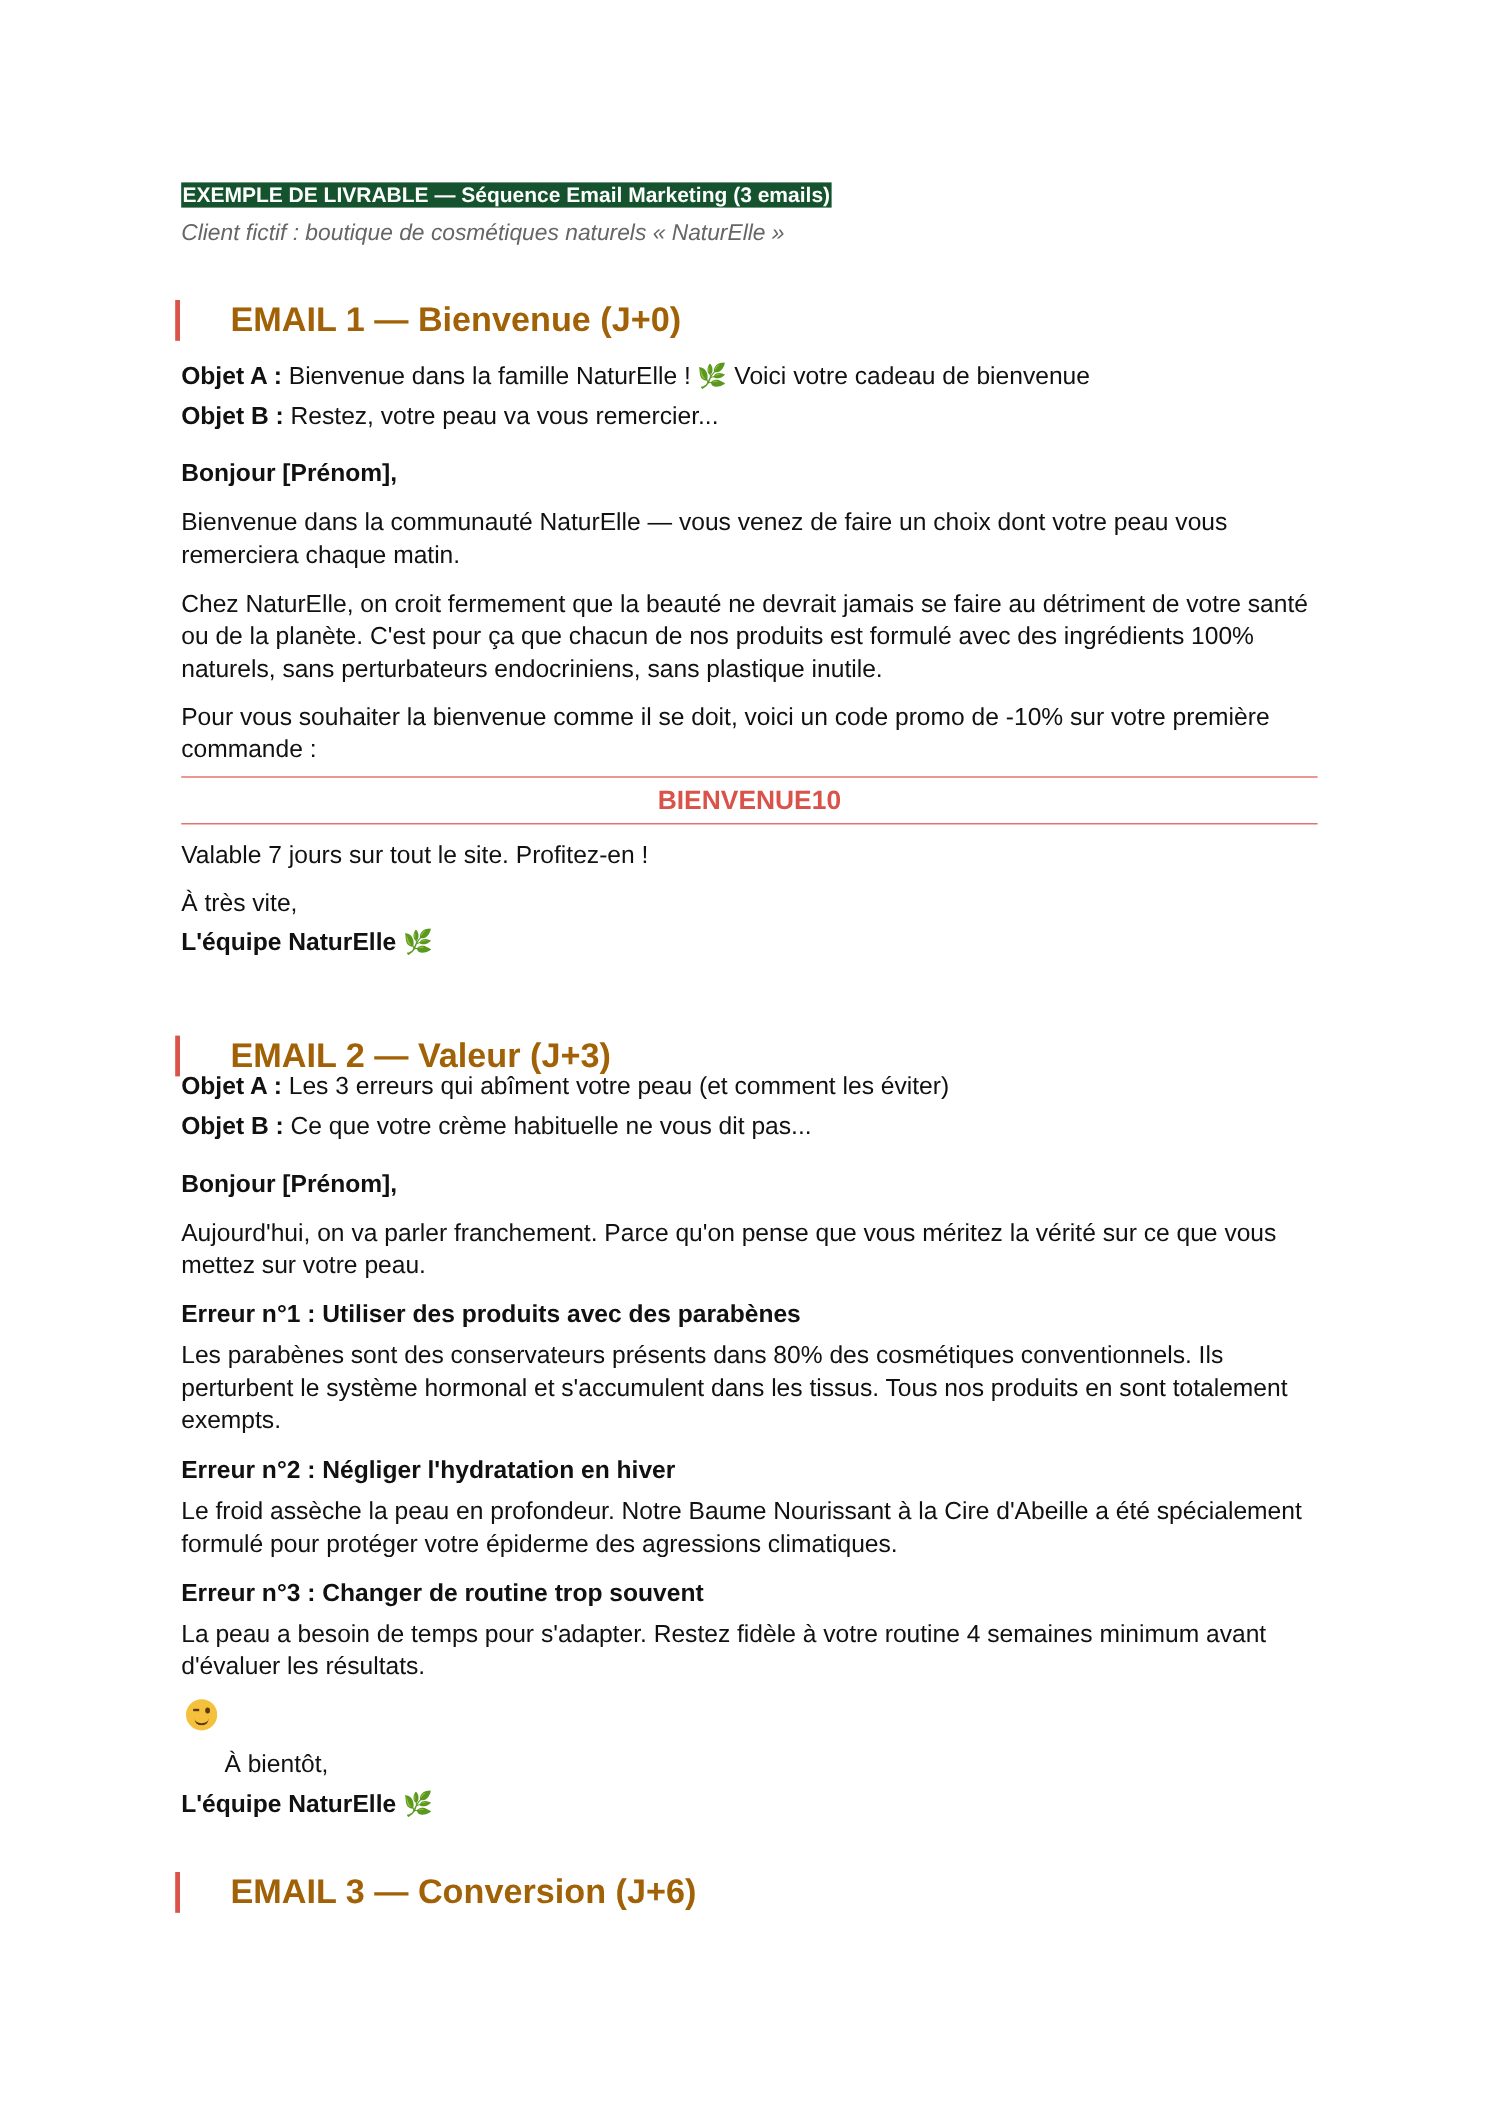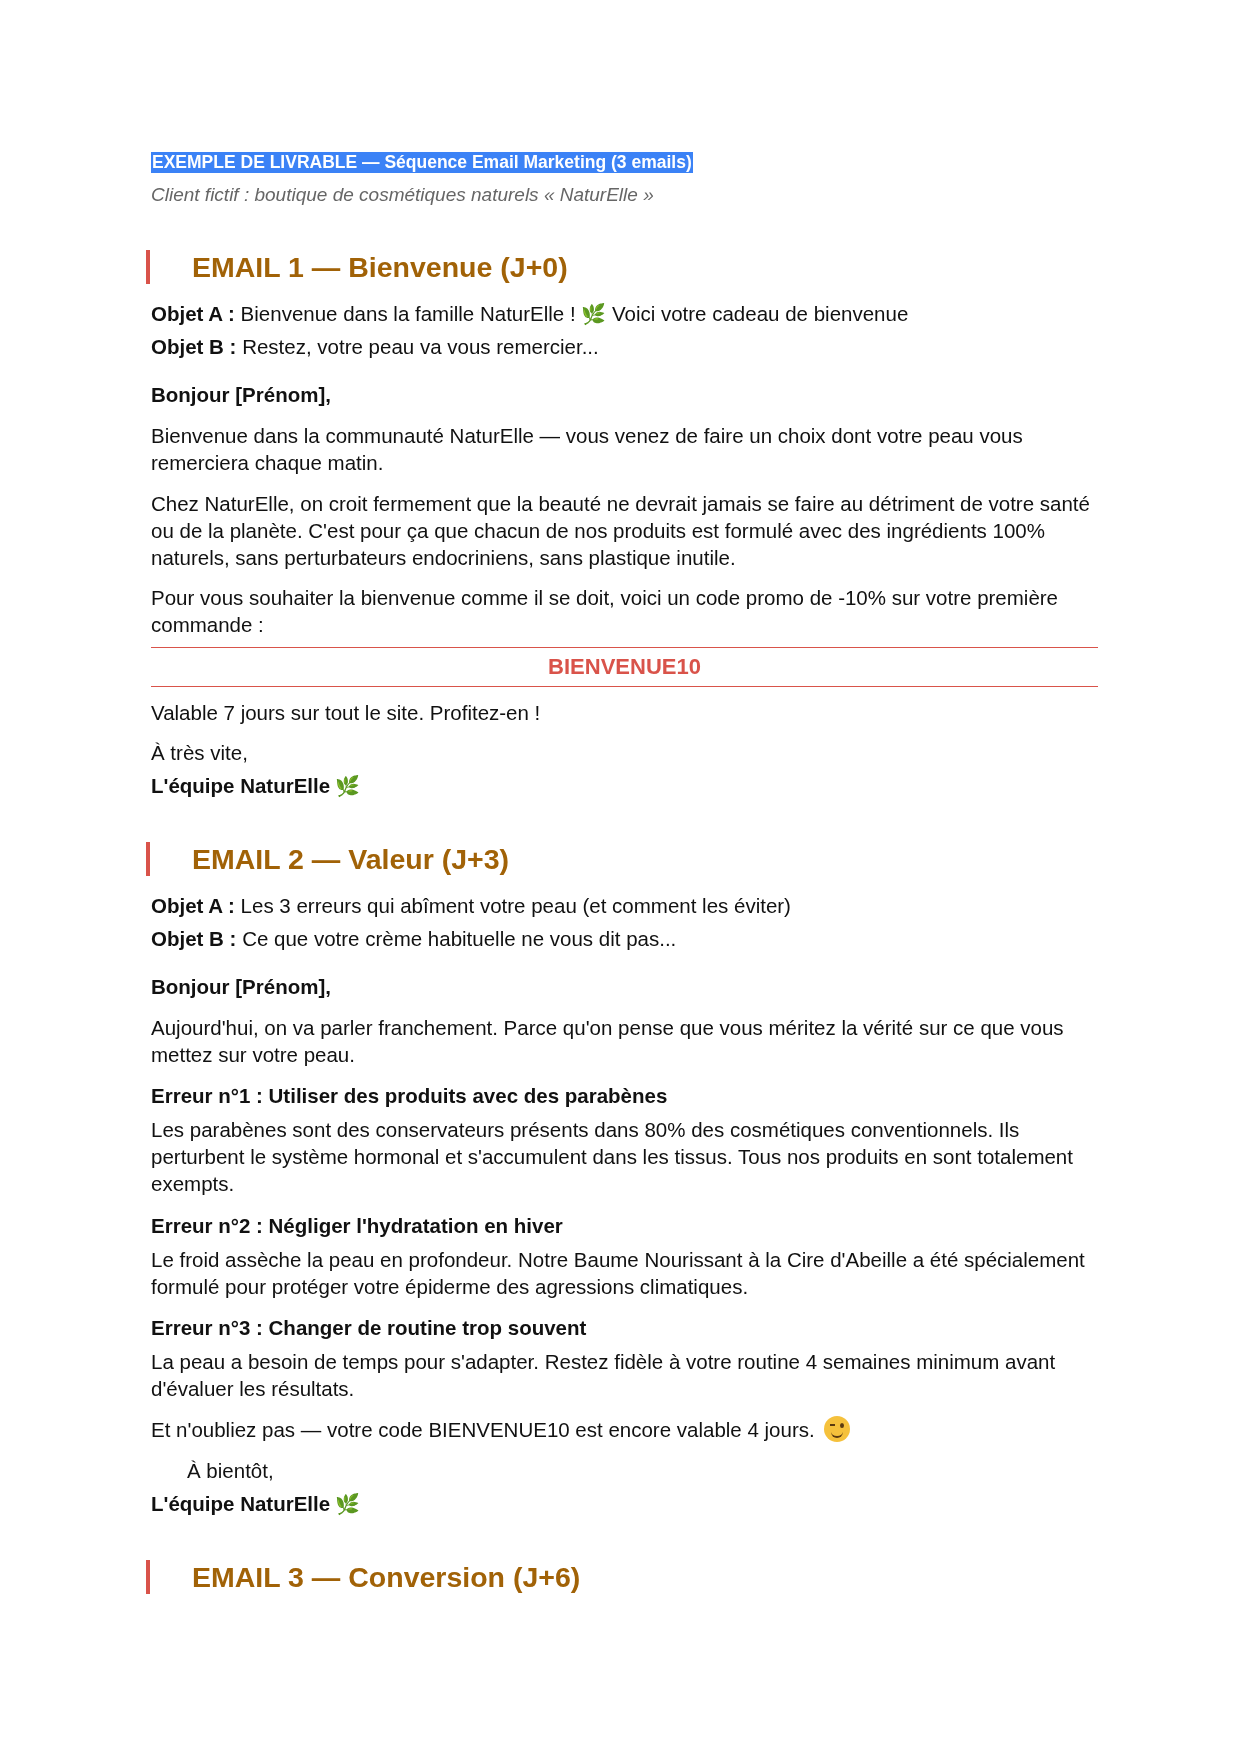--- a/index.html
+++ b/index.html
@@ -1,19 +1,19 @@
 <!DOCTYPE html>
 <html><head>
 <meta charset="utf-8">
 <style>
   html, body { margin: 0; padding: 0; background: #ffffff; }
   body { width: 1241px; height: 1754px; position: relative; overflow: hidden;
          font-family: "Liberation Sans", sans-serif; color: #111111; }
   .page { position: absolute; left: 151px; top: 0; width: 947px; }
-  .banner { position: absolute; top: 152px; left: 0; background: #3b82f6; color: #ffffff;
+  .banner { position: absolute; top: 152px; left: 0; background: #14532d; color: #ffffff;
             font-weight: bold; font-size: 17.5px; line-height: 21px; padding: 0 1px; white-space: nowrap; }
   .subtitle { position: absolute; top: 183px; left: 0; color: #666666; font-style: italic;
               font-size: 19px; line-height: 24px; white-space: nowrap; }
   .h { position: absolute; left: -5px; color: #a16207; font-weight: bold; font-size: 28.5px;
        line-height: 34px; padding-left: 42px; border-left: 4px solid #d9534a; white-space: nowrap; }
   .t { position: absolute; left: 0; font-size: 20.5px; line-height: 27px; width: 947px; color: #111; }
   .b { font-weight: bold; }
   .code-box { position: absolute; left: 0; width: 947px; top: 647px; height: 38px;
               border-top: 1.5px solid #d9534a; border-bottom: 1.5px solid #d9534a;
               display: flex; align-items: center; justify-content: center; }
@@ -56,21 +56,21 @@
     <span class="code">BIENVENUE10</span>
   </div>
 
   <div class="t" style="top:699px;">Valable 7 jours sur tout le site. Profitez-en !</div>
   <div class="t" style="top:739px;">À très vite,</div>
   <div class="t" style="top:772px;">
     <span class="b">L'équipe NaturElle</span>
     <span class="leaf">🌿</span>
   </div>
 
-  <div class="h" style="top:842px;">EMAIL 2 — Valeur (J+3)</div>
+  <div class="h" style="top:863px;">EMAIL 2 — Valeur (J+3)</div>
 
   <div class="t" style="top:892px;">
     <span class="b">Objet A :</span>
     <span>Les 3 erreurs qui abîment votre peau (et comment les éviter)</span>
   </div>
   <div class="t" style="top:925px;">
     <span class="b">Objet B :</span>
     <span>Ce que votre crème habituelle ne vous dit pas...</span>
   </div>
 
@@ -80,21 +80,20 @@
   <div class="t b" style="top:1082px;">Erreur n°1 : Utiliser des produits avec des parabènes</div>
   <div class="t" style="top:1116px;">Les parabènes sont des conservateurs présents dans 80% des cosmétiques conventionnels. Ils perturbent le système hormonal et s'accumulent dans les tissus. Tous nos produits en sont totalement exempts.</div>
 
   <div class="t b" style="top:1212px;">Erreur n°2 : Négliger l'hydratation en hiver</div>
   <div class="t" style="top:1246px;">Le froid assèche la peau en profondeur. Notre Baume Nourissant à la Cire d'Abeille a été spécialement formulé pour protéger votre épiderme des agressions climatiques.</div>
 
   <div class="t b" style="top:1314px;">Erreur n°3 : Changer de routine trop souvent</div>
   <div class="t" style="top:1348px;">La peau a besoin de temps pour s'adapter. Restez fidèle à votre routine 4 semaines minimum avant d'évaluer les résultats.</div>
 
   <div class="t" style="top:1416px;">
-    <span>Et n'oubliez pas — votre code BIENVENUE10 est encore valable 4 jours.</span>
     <span class="wink"><span class="eye"></span></span>
   </div>
   <div class="t" style="top:1457px;margin-left:36px;">À bientôt,</div>
   <div class="t" style="top:1490px;">
     <span class="b">L'équipe NaturElle</span>
     <span class="leaf">🌿</span>
   </div>
 
   <div class="h" style="top:1560px;">EMAIL 3 — Conversion (J+6)</div>
 

